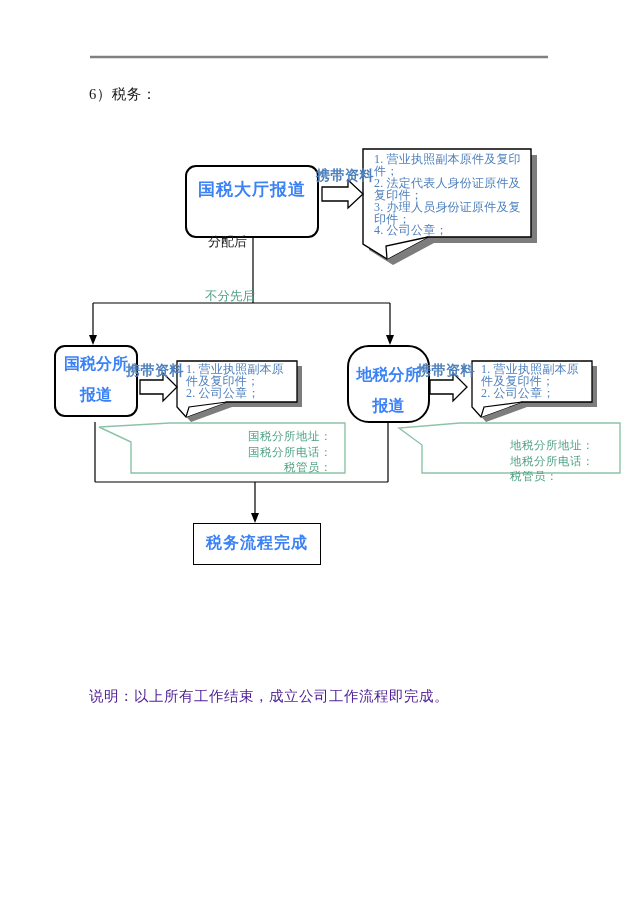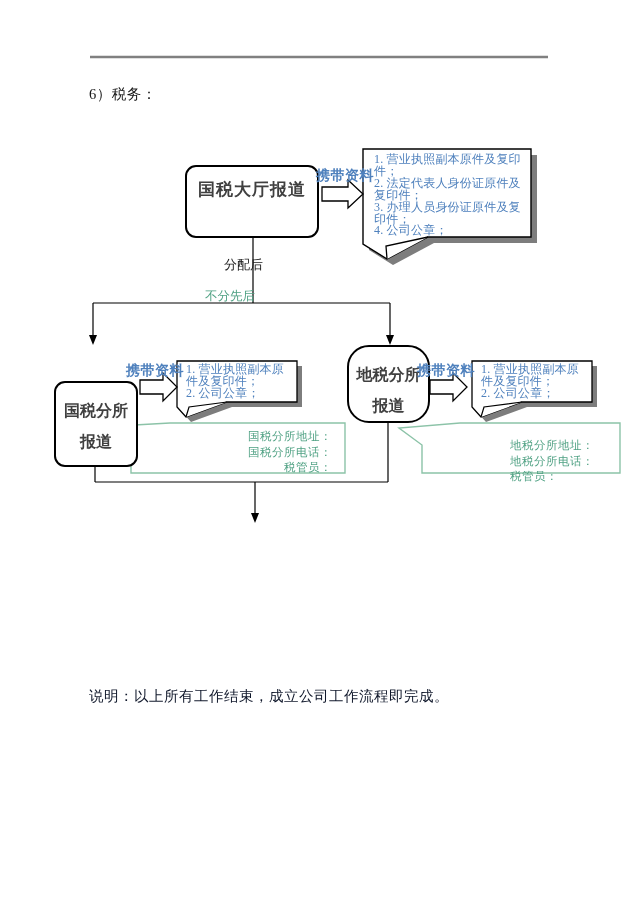--- a/index.html
+++ b/index.html
@@ -10,40 +10,40 @@
     font-family:"Liberation Serif","DejaVu Serif",serif;
     color:#1a1a1a;
     overflow:hidden;
   }
   svg.layer{position:absolute;left:0;top:0;z-index:1;}
   .txt{position:absolute;z-index:2;}
   .heading{font-size:14.5px;letter-spacing:0.5px;color:#151515;}
   .flow-box{
     position:absolute;z-index:2;
     background:#ffffff;border:2px solid #000;
-    text-align:center;font-weight:bold;color:#404040;
+    text-align:center;font-weight:bold;color:#3b82f6;
     box-sizing:border-box;
   }
   .rounded{border-radius:11px;}
   .hall-box{left:185px;top:165px;width:134px;height:73px;font-size:17px;padding-top:11px;letter-spacing:1px;}
-  .guoshui-box{left:54px;top:345px;width:84px;height:86px;font-size:16px;line-height:31px;padding-top:12px;white-space:pre-line;margin-top:36px;}
+  .guoshui-box{left:54px;top:345px;width:84px;height:72px;font-size:16px;line-height:31px;padding-top:1px;white-space:pre-line;}
   .dishui-box{left:347px;top:345px;width:83px;height:78px;font-size:16px;line-height:31px;padding-top:12px;white-space:pre-line;border-radius:22px;}
   .done-box{left:193px;top:523px;width:128px;height:42px;font-size:16px;line-height:38px;border-width:1.5px;letter-spacing:1px;}
   .carry-label{font-size:14px;font-weight:bold;color:#4f81bd;letter-spacing:0.5px;white-space:nowrap;text-align:right;}
   .edge-label{font-size:13px;color:#1a1a1a;white-space:nowrap;}
   .edge-label.green{color:#4fa183;font-size:12.5px;}
   .note-text{
     font-size:12px;color:#4f81bd;line-height:11.9px;
     white-space:pre-line;letter-spacing:0.2px;
   }
   .callout-text{
     font-size:11.5px;color:#4fa183;line-height:15.5px;
     white-space:pre-line;letter-spacing:0.5px;
   }
-  .footer-note{font-size:14.5px;letter-spacing:0.5px;color:#0f172a;}
+  .footer-note{font-size:14.5px;letter-spacing:0.5px;color:#4c1d95;}
 </style>
 </head>
 <body>
 
 <div class="page">
 
   <div class="txt heading" style="left:89px;top:85px;">6）税务：</div>
 
   <svg class="layer" width="640" height="906" viewBox="0 0 640 906">
 
@@ -91,22 +91,25 @@
     <polygon points="430,380 453,380 453,373 467,387 453,401 453,394 430,394" fill="#ffffff" stroke="#000" stroke-width="1.3"></polygon>
   </svg>
 
   <div class="flow-box rounded hall-box">
     <span>国税大厅报道</span>
   </div>
   <div class="flow-box rounded guoshui-box"><span>国税分所
 报道</span></div>
   <div class="flow-box rounded dishui-box"><span>地税分所
 报道</span></div>
+  <div class="flow-box done-box">
+    <span>税务流程完成</span>
+  </div>
 
-  <div class="txt edge-label" style="left:208px;top:256px;margin-left:16px;">分配后</div>
+  <div class="txt edge-label" style="left:208px;top:233px;">分配后</div>
   <div class="txt edge-label green" style="left:205px;top:288px;">不分先后</div>
 
   <div class="txt carry-label" style="left:316px;top:167px;">携带资料</div>
   <div class="txt carry-label" style="left:126px;top:362px;">携带资料</div>
   <div class="txt carry-label" style="left:417px;top:362px;">携带资料</div>
 
   <div class="txt note-text" style="left:374px;top:154px;width:150px;">1. 营业执照副本原件及复印件；
 2. 法定代表人身份证原件及复印件；
 3. 办理人员身份证原件及复印件；
 4. 公司公章；</div>

